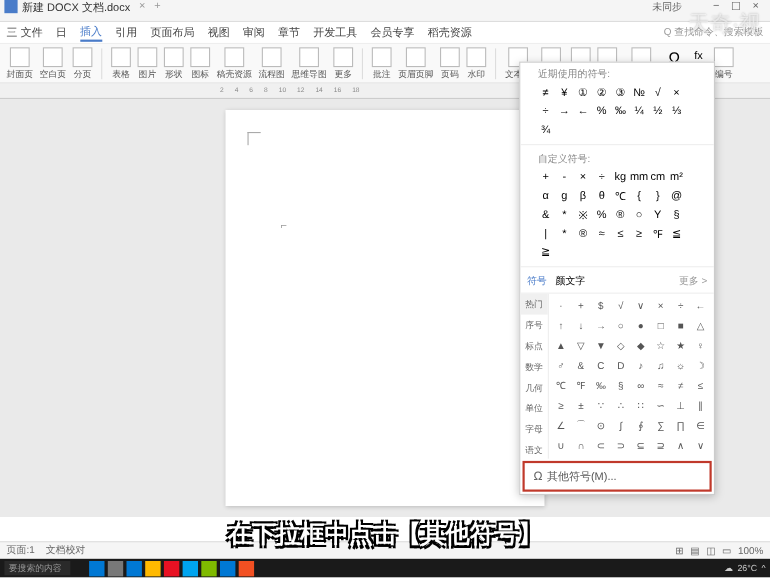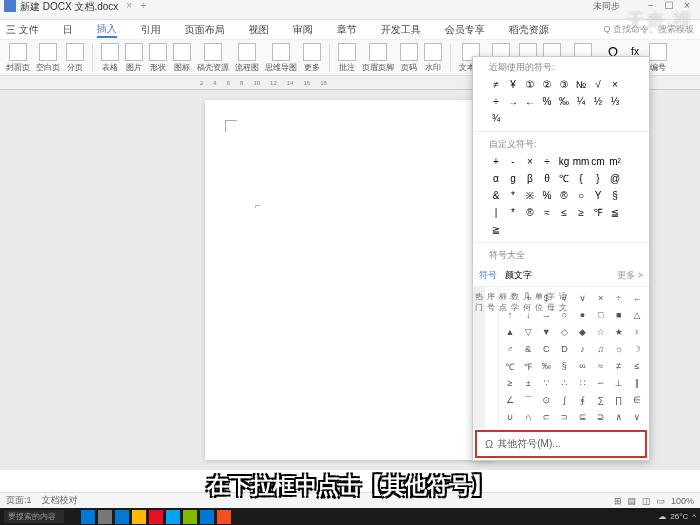--- a/index.html
+++ b/index.html
@@ -5,21 +5,21 @@
 *{margin:0;padding:0;box-sizing:border-box;font-family:"Microsoft YaHei",sans-serif}
 body{width:700px;height:525px;overflow:hidden;background:#fff;position:relative;font-size:10px}
 .titlebar{height:20px;background:#f5f5f5;display:flex;align-items:flex-start;padding:0 4px;border-bottom:1px solid #ddd}
 .titlebar .doc-icon{width:12px;height:12px;background:#4a7cc9;margin-right:4px}
 .titlebar .title{font-size:10px;color:#333}
 .titlebar .tab-x{margin-left:8px;color:#999;font-size:10px}
 .titlebar .plus{margin-left:8px;color:#999}
 .titlebar .spacer{flex:1}
 .titlebar .user{font-size:9px;color:#666;margin-right:22px}
 .titlebar .win-btn{width:14px;height:14px;margin:0 2px;color:#666;text-align:center}
-.menubar{height:20px;background:#fff;display:flex;align-items:center;padding:0 6px;gap:24px;border-bottom:1px solid #eee}
+.menubar{height:20px;background:#fff;display:flex;align-items:center;padding:0 6px;gap:12px;border-bottom:1px solid #eee}
 .menubar span{font-size:10px;color:#444;cursor:pointer}
 .menubar .active{color:#4a7cc9;border-bottom:2px solid #4a7cc9}
 .menubar .search-box{margin-left:auto;font-size:9px;color:#999}
 .toolbar{height:36px;background:#f9f9f9;display:flex;align-items:center;padding:2px 6px;gap:6px;border-bottom:1px solid #ddd;overflow:hidden}
 .tool-group{display:flex;flex-direction:column;align-items:center;gap:1px}
 .tool-ico{width:18px;height:18px;border:1px solid #bbb;background:#fff}
 .tool-lbl{font-size:8px;color:#555;white-space:nowrap}
 .tool-sep{width:1px;height:28px;background:#ddd;margin:0 2px}
 .symbol-btn{display:flex;flex-direction:column;align-items:center}
 .symbol-btn .ico{font-size:14px}
@@ -32,21 +32,21 @@
 .symbol-panel{position:absolute;top:56px;right:50px;width:178px;background:#fff;border:1px solid #ccc;box-shadow:0 2px 8px rgba(0,0,0,.25);z-index:10}
 .sp-section{padding:4px 16px}
 .sp-title{font-size:9px;color:#888;margin-bottom:3px}
 .sp-grid{display:flex;flex-wrap:wrap;gap:3px}
 .sp-grid span{width:14px;height:14px;display:inline-flex;align-items:center;justify-content:center;font-size:10px;cursor:pointer}
 .sp-divider{height:1px;background:#eee;margin:2px 0}
 .sp-tabs{display:flex;gap:8px;padding:4px 6px;font-size:9px;border-bottom:1px solid #eee}
 .sp-tabs .act{color:#4a7cc9}
 .sp-tabs .more{margin-left:auto;color:#999}
 .sp-cat-area{display:flex;max-height:150px}
-.sp-cats{width:26px;border-right:1px solid #eee;display:flex;}
+.sp-cats{width:26px;border-right:1px solid #eee;display:flex;flex-direction:column}
 .sp-cats span{font-size:8px;padding:4px 2px;text-align:center;color:#666;cursor:pointer}
 .sp-cats .act{background:#f0f0f0}
 .sp-big-grid{flex:1;padding:4px;display:grid;grid-template-columns:repeat(8,1fr);gap:3px;overflow:hidden}
 .sp-big-grid span{width:14px;height:14px;display:inline-flex;align-items:center;justify-content:center;font-size:9px;color:#555;cursor:pointer}
 .sp-footer{padding:5px 8px;border-top:1px solid #eee;display:flex;align-items:center;gap:4px;border:2px solid #c0392b;margin:2px}
 .sp-footer .omega{font-size:11px;color:#666}
 .sp-footer .txt{font-size:10px;color:#555}
 .statusbar{position:absolute;bottom:17px;left:0;right:0;height:16px;background:#f5f5f5;border-top:1px solid #ddd;display:flex;align-items:center;padding:0 6px;font-size:9px;color:#666;gap:10px}
 .statusbar .right{margin-left:auto;display:flex;gap:6px;align-items:center}
 .taskbar{position:absolute;bottom:0;left:0;right:0;height:17px;background:#1a1a1a;display:flex;align-items:center;padding:0 4px;gap:17px}
@@ -259,23 +259,20 @@
         <span>®</span>
         <span>≈</span>
         <span>≤</span>
         <span>≥</span>
         <span>℉</span>
         <span>≦</span>
         <span>≧</span>
       </div>
   </div>
   <div class="sp-divider"></div>
-  <div class="sp-section" style="padding-bottom:0">
-    <div class="sp-title">符号大全</div>
-  </div>
   <div class="sp-tabs">
     <span class="act">符号</span>
     <span>颜文字</span>
     <span class="more">更多 &gt;</span>
   </div>
   <div class="sp-cat-area">
     <div class="sp-cats" id="sp-cats">
         <span class="act">热门</span>
         <span>序号</span>
         <span>标点</span>

